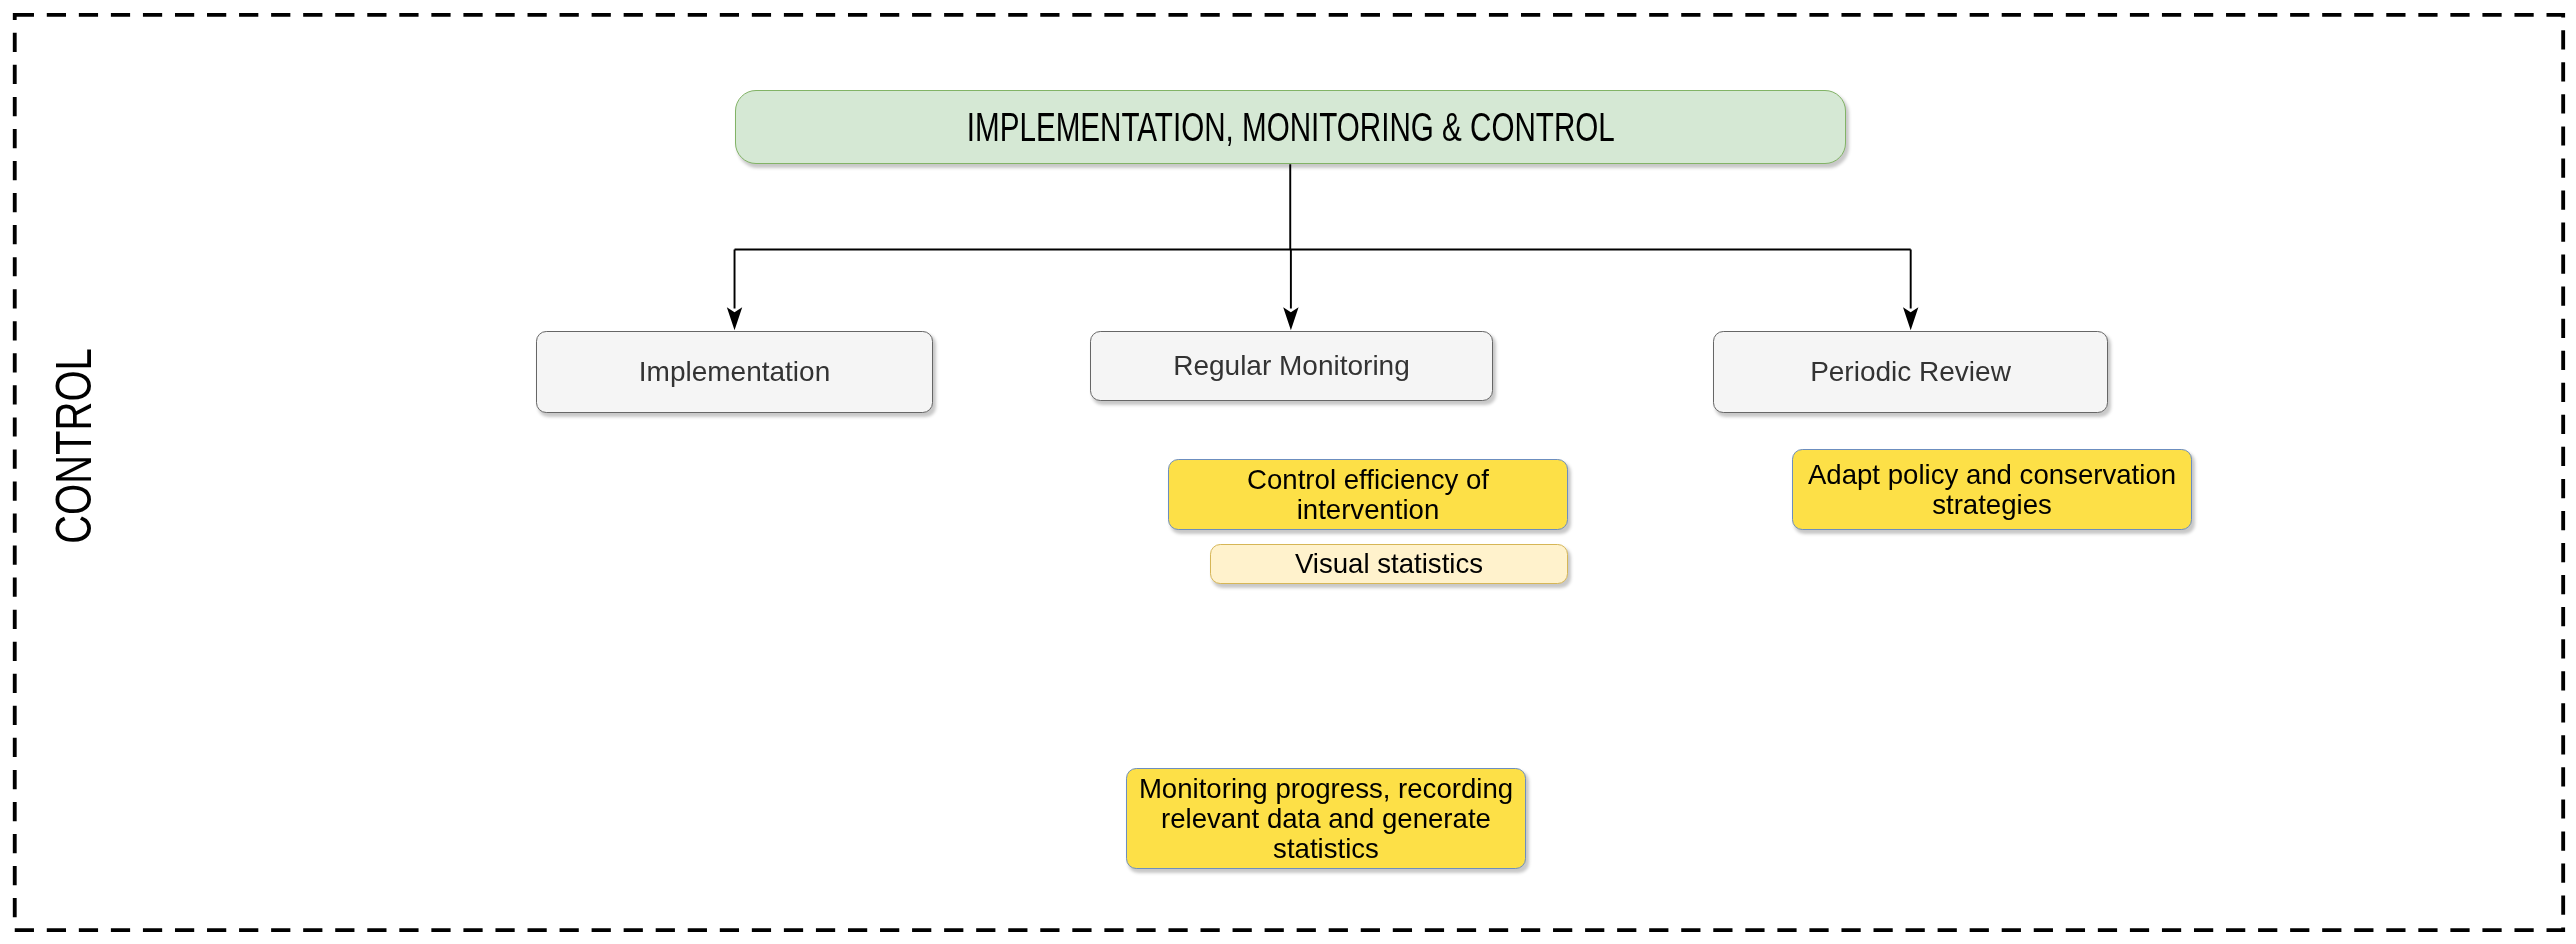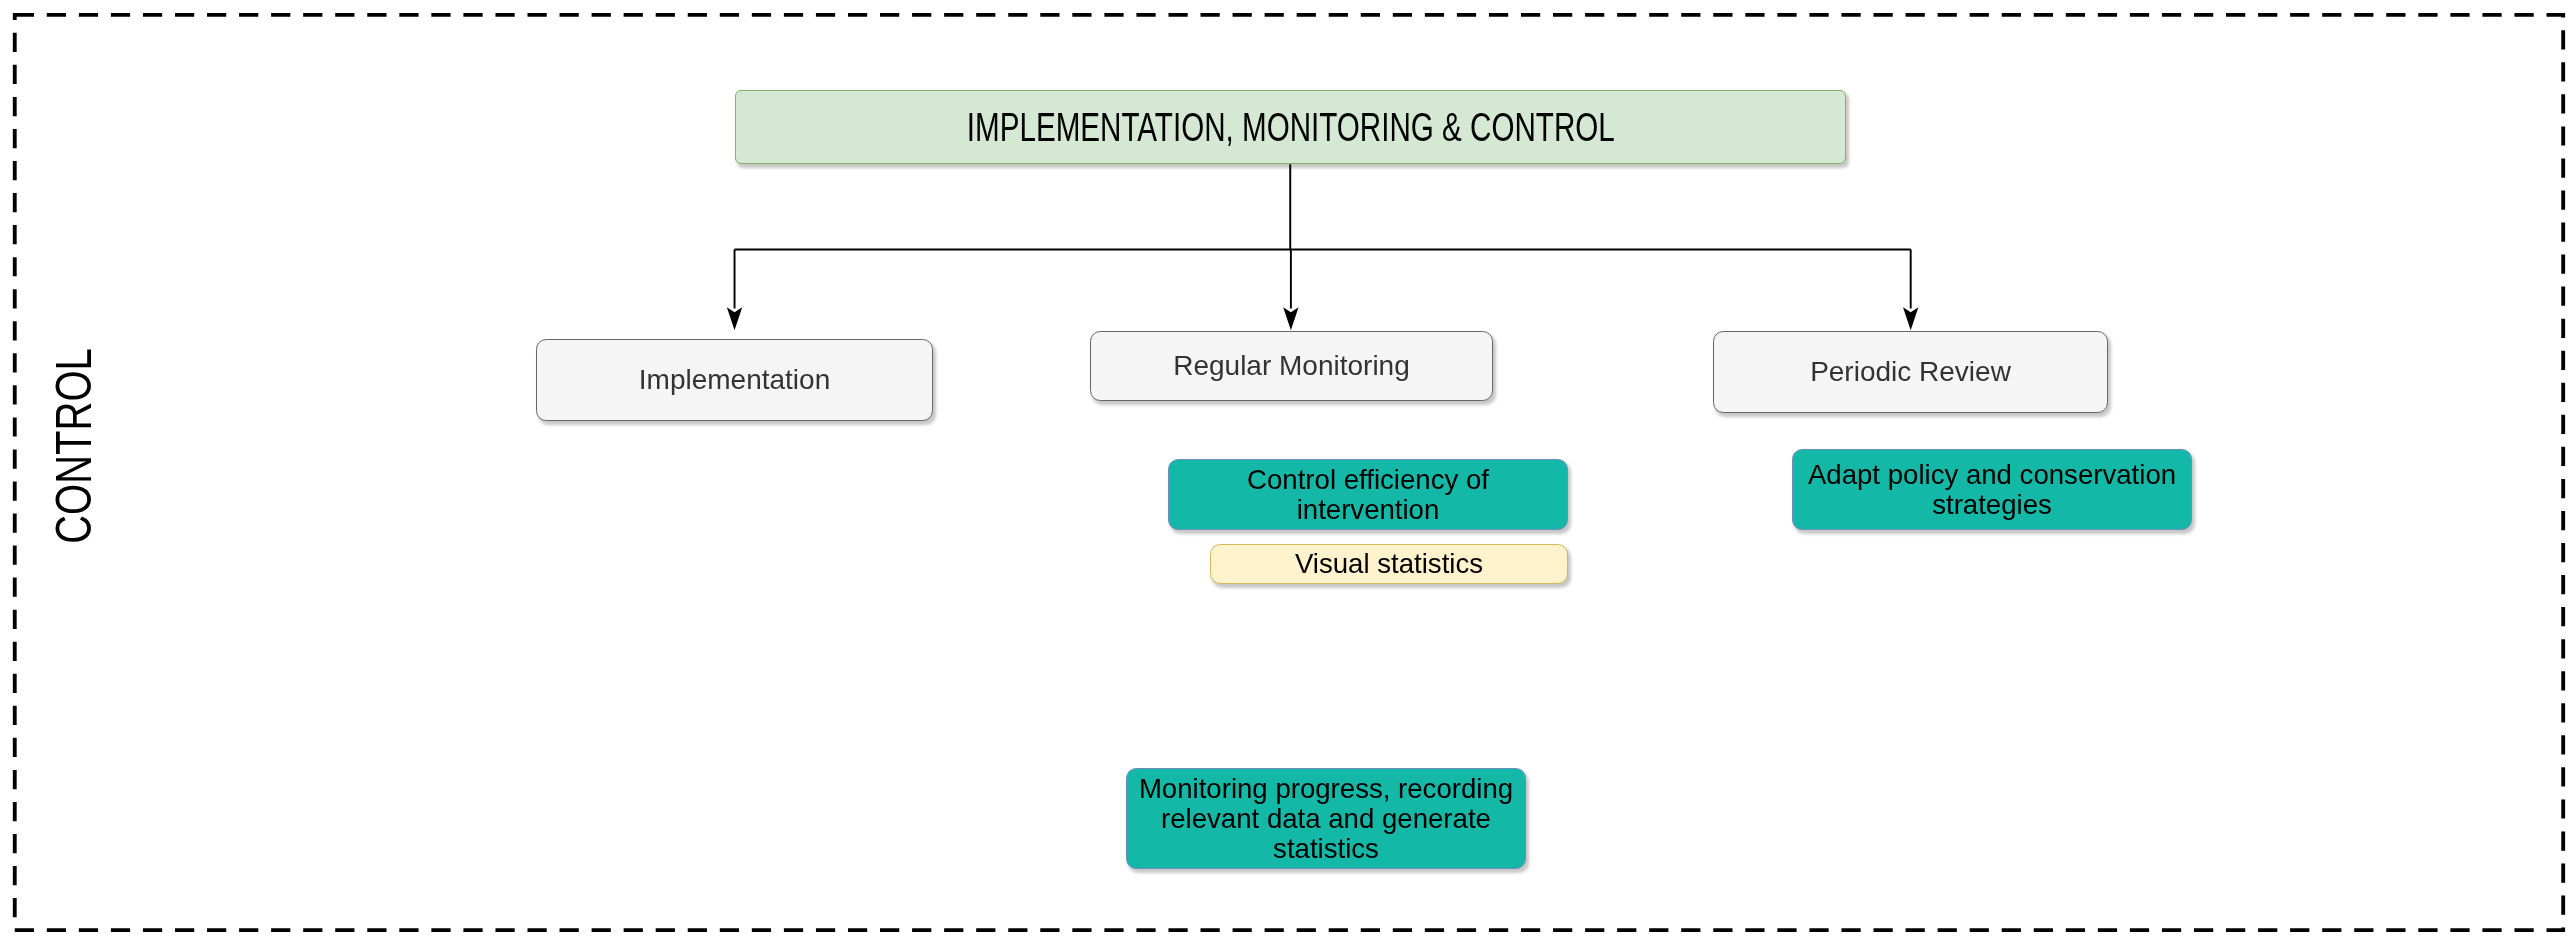--- a/index.html
+++ b/index.html
@@ -23,31 +23,31 @@
     border-radius: 10.3px;
     border: 1.9px solid #000;
     box-shadow: 2.6px 3.8px 3.2px rgba(0,0,0,0.22);
     color: #000000;
   }
   .node .lbl {
     font-size: 27.6px;
     line-height: 30px;
     white-space: pre-line;
   }
-  .title-node  { background: #d5e8d4; border-color: #82b366; border-radius: 6px; }
+  .title-node  { background: #d5e8d4; border-color: #82b366; border-radius: 21px; }
   .title-node .squeeze {
     display: inline-block;
     transform: scaleX(0.74);
     white-space: nowrap;
     font-size: 40px;
     color: #000000;
   }
   .stage-node { background: #f5f5f5; border-color: #666666; color: #333333; }
   .stage-node .lbl { font-size: 28px; }
-  .blue-node   { background: #14b8a6; border-color: #6c8ebf; }
+  .blue-node   { background: #fde047; border-color: #6c8ebf; }
   .yellow-node { background: #fff2cc; border-color: #d6b656; }
 
   .side-label {
     position: absolute;
     left: 74px;
     top: 446px;
     width: 0;
     height: 0;
     display: flex;
     align-items: center;
@@ -74,21 +74,21 @@
   </svg>
 
   <div class="side-label">
     <span>CONTROL</span>
   </div>
 
   <div class="node title-node" style="left:735px; top:90px; width:1111px; height:74px;">
     <span class="squeeze">IMPLEMENTATION, MONITORING &amp; CONTROL</span>
   </div>
 
-  <div class="node stage-node" style="left:536px; top:331px; width:397px; height:82px;margin-top:8px;">
+  <div class="node stage-node" style="left:536px; top:331px; width:397px; height:82px;">
     <span class="lbl">Implementation</span>
   </div>
 
   <div class="node stage-node" style="left:1090px; top:331px; width:403px; height:70px;">
     <span class="lbl">Regular Monitoring</span>
   </div>
 
   <div class="node stage-node" style="left:1713px; top:331px; width:395px; height:82px;">
     <span class="lbl">Periodic Review</span>
   </div>

